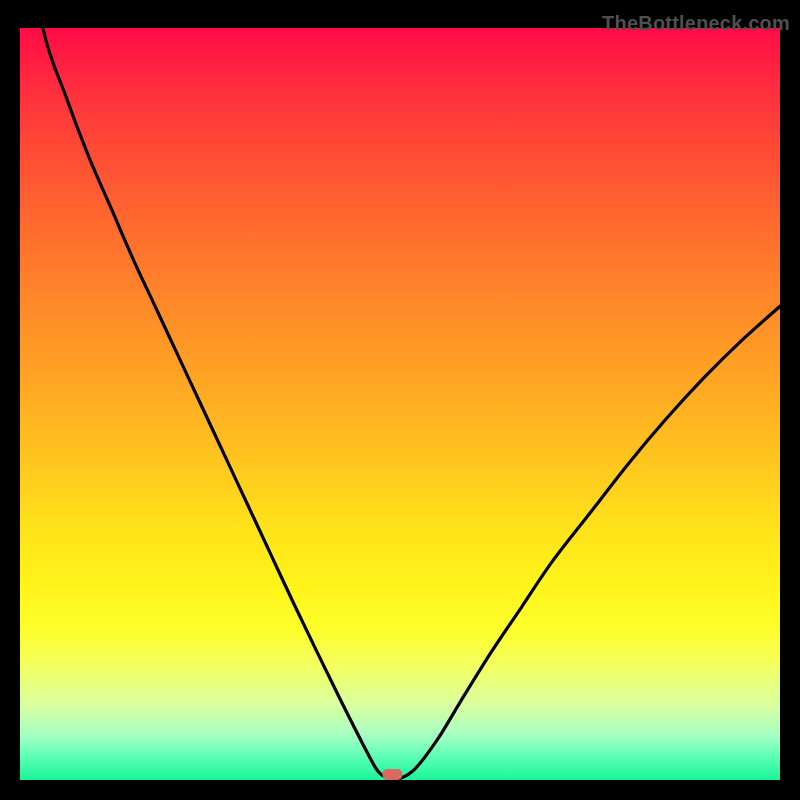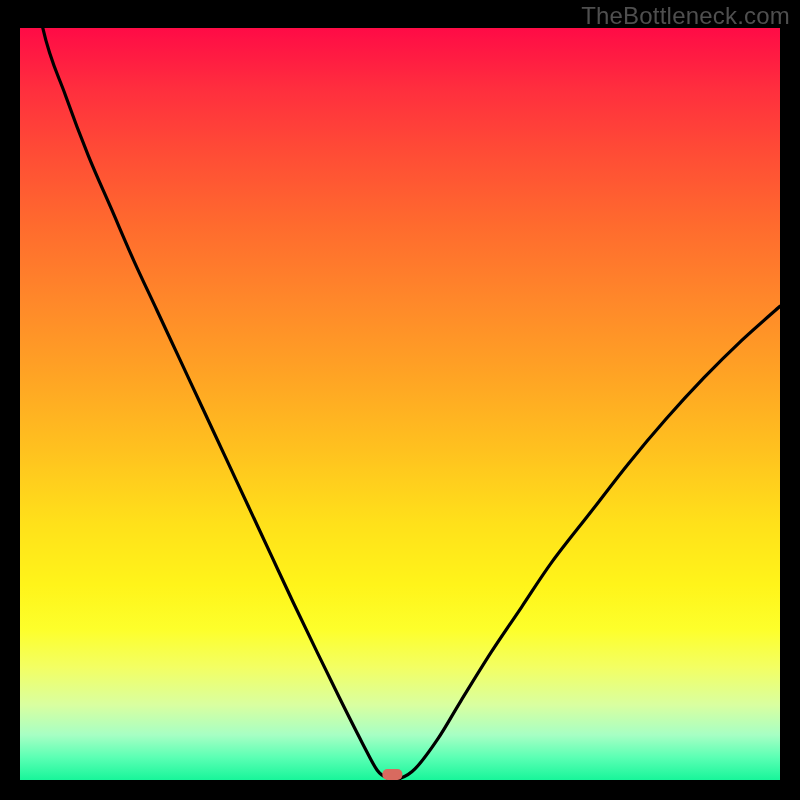--- a/index.html
+++ b/index.html
@@ -12,25 +12,25 @@
     font-family: Arial, Helvetica, sans-serif;
   }
   .frame {
     position: relative;
     width: 800px;
     height: 800px;
     background: #000;
   }
   .watermark {
     position: absolute;
-    top: 2px;
+    top: 12px;
     right: 10px;
     color: #4f4f4f;
-    font-size: 24px;
-    font-weight: 400;
+    font-size: 20px;
+    font-weight: 700;
     letter-spacing: 0.2px;
     z-index: 3;
     user-select: none;
   }
   .plot-area {
     position: absolute;
     left: 20px;
     top: 28px;
     width: 760px;
     height: 752px;

